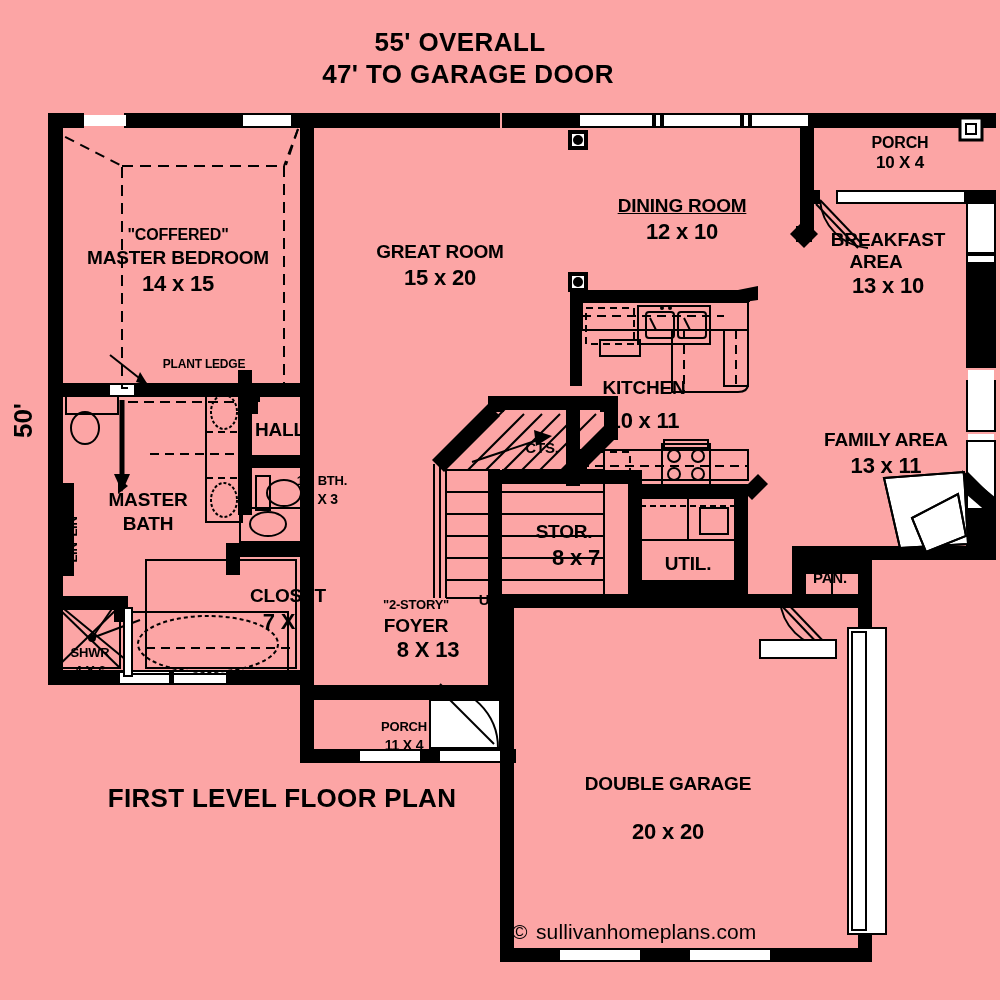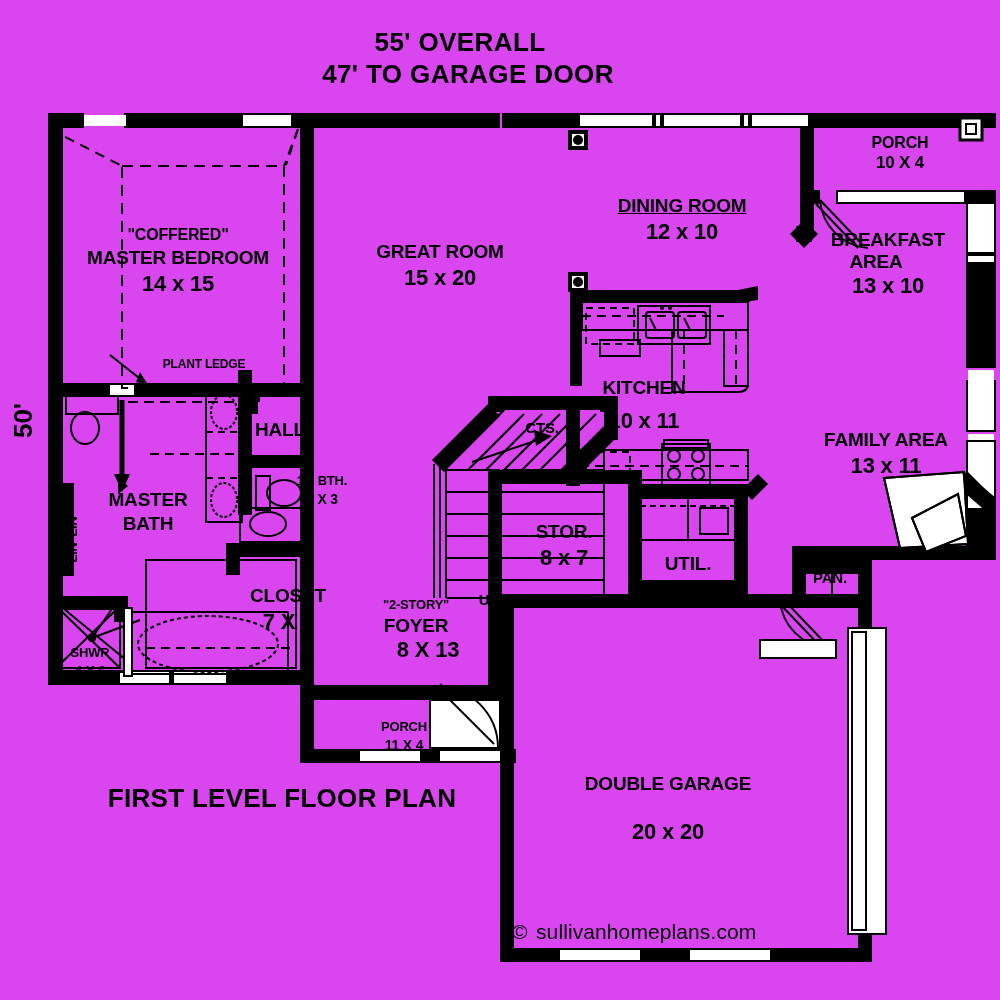--- a/index.html
+++ b/index.html
@@ -10,21 +10,21 @@
   body {
     width: 1000px;
     height: 1000px;
     font-family: "Liberation Sans", sans-serif;
     overflow: hidden;
   }
   #plan-root {
     position: relative;
     width: 1000px;
     height: 1000px;
-    background: #d946ef;
+    background: #fca5a5;
   }
   svg#plan-svg {
     position: absolute;
     left: 0;
     top: 0;
     width: 1000px;
     height: 1000px;
     display: block;
   }
   
@@ -475,32 +475,32 @@
   <div class="tx room-dim-xs" style="left:322px; top:492px;">6 X 3</div>
 
   <div class="tx room-name" style="left:288px; top:586px;">CLOSET</div>
   <div class="tx room-dim" style="left:288px; top:610px;">7 X 9</div>
 
   <div class="tx room-name-xs" style="left:416px; top:598px;">"2-STORY"</div>
   <div class="tx room-name" style="left:416px; top:616px;">FOYER</div>
   <div class="tx room-dim" style="left:416px; top:638px;margin-left:12px;">8 X 13</div>
 
   <div class="tx room-name" style="left:564px; top:522px;">STOR.</div>
-  <div class="tx room-dim" style="left:564px; top:546px;text-align:right;">8 x 7</div>
+  <div class="tx room-dim" style="left:576px; top:546px;text-align:right;">8 x 7</div>
 
   <div class="tx room-name" style="left:688px; top:554px;">UTIL.</div>
   <div class="tx room-dim" style="left:688px; top:576px;">6 x 6</div>
 
   <div class="tx room-name-xs" style="left:90px; top:646px;">SHWR</div>
   <div class="tx room-dim-xs" style="left:90px; top:664px;">4 X 6</div>
 
   <div class="lin-label" style="left:62px; top:520px;">LIN</div>
   <div class="lin-label" style="left:62px; top:546px;">LIN</div>
 
-  <div class="tx label-sq" style="left:542px; top:420px;text-align:right;">CTS.</div>
+  <div class="tx label-sq" style="left:542px; top:440px;text-align:right;">CTS.</div>
 
   <div class="tx label-sq" style="left:489px; top:592px;">UP</div>
 
   <div class="tx label-sq" style="left:830px; top:570px;">PAN.</div>
 
   <div class="tx room-name-xs" style="left:404px; top:720px;">PORCH</div>
   <div class="tx room-dim-xs" style="left:404px; top:738px;">11 X 4</div>
 
   <div class="tx room-name" style="left:668px; top:774px;">DOUBLE GARAGE</div>
   <div class="tx room-dim" style="left:668px; top:796px;margin-top:24px;">20 x 20</div>

